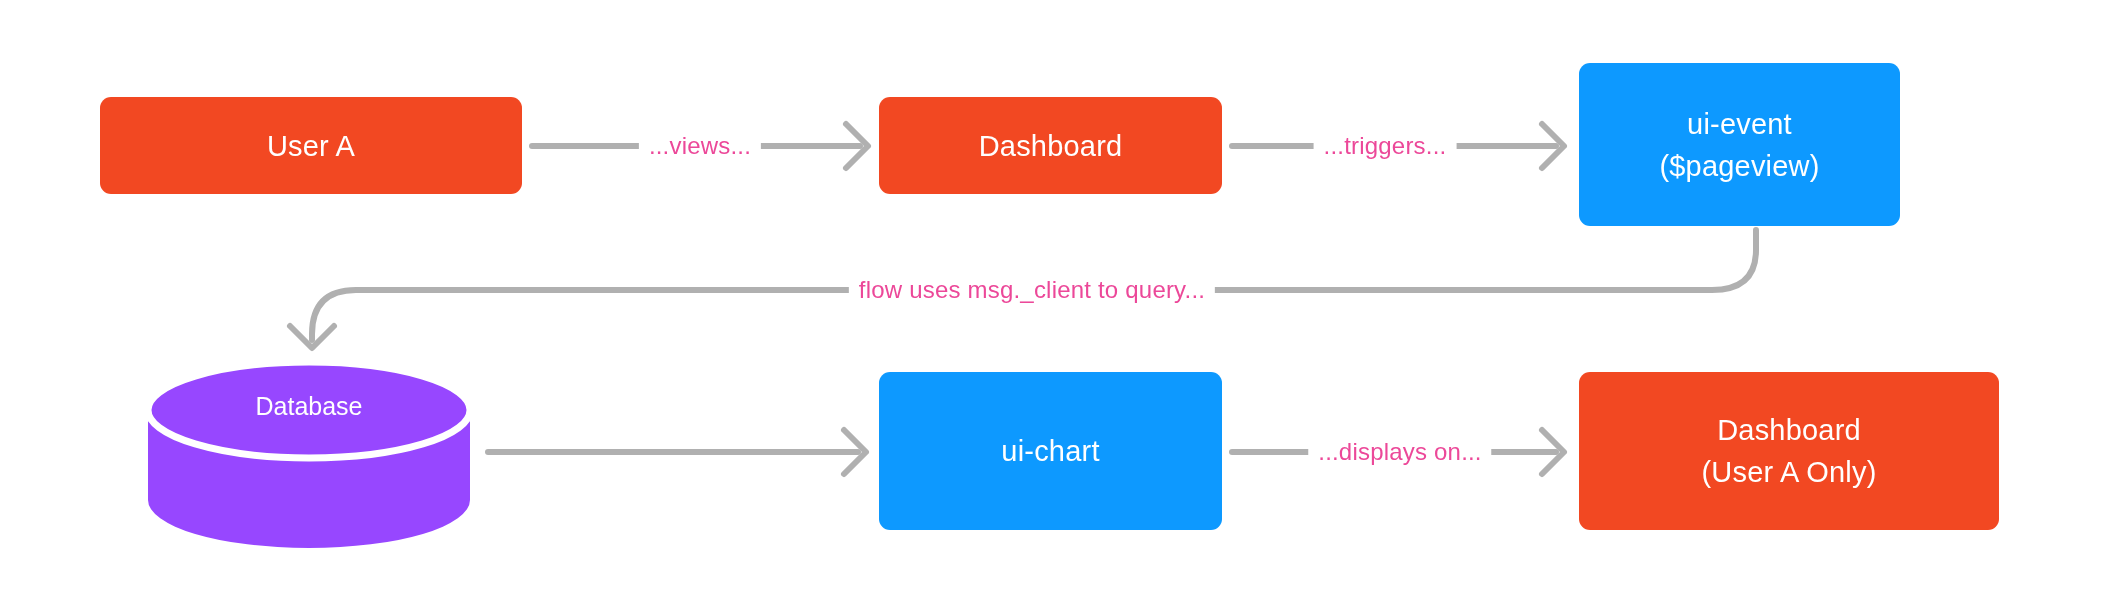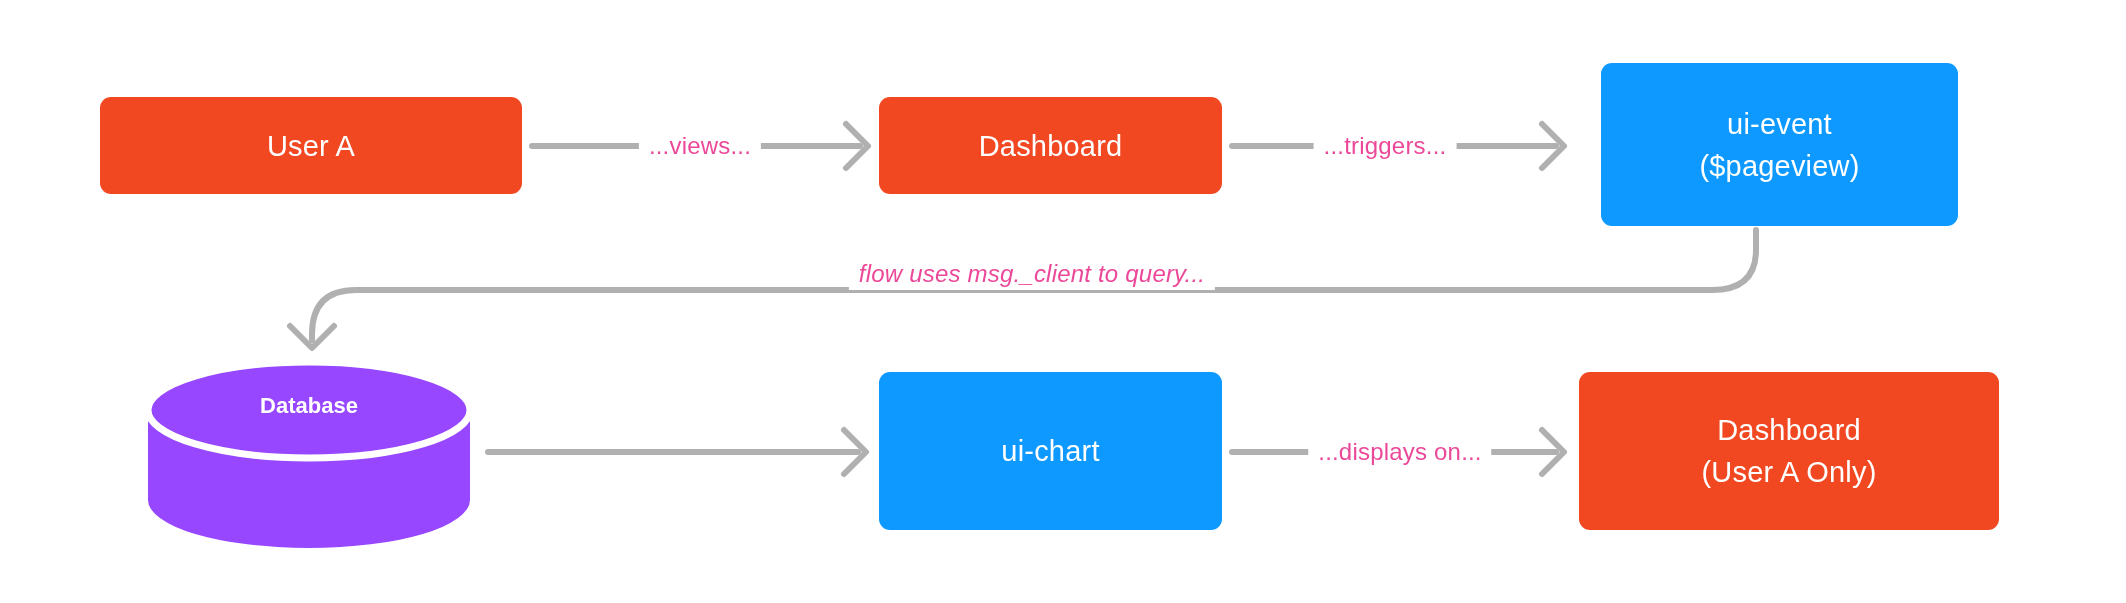--- a/index.html
+++ b/index.html
@@ -30,49 +30,49 @@
     color: #ffffff;
     font-size: 29px;
     font-weight: 500;
     line-height: 42px;
     text-align: center;
     border-radius: 11px;
     letter-spacing: 0.2px;
   }
   .node-user-a       { left: 100px;  top: 97px;  width: 422px; height: 97px;  background: #F24822; }
   .node-dashboard    { left: 879px;  top: 97px;  width: 343px; height: 97px;  background: #F24822; }
-  .node-ui-event     { left: 1579px; top: 63px;  width: 357px; height: 163px; background: #0D99FF; margin-left: 22px; }
+  .node-ui-event     { left: 1579px; top: 63px;  width: 321px; height: 163px; background: #0D99FF; }
   .node-ui-chart     { left: 879px;  top: 372px; width: 343px; height: 158px; background: #0D99FF; text-align: center; }
   .node-dashboard-2  { left: 1579px; top: 372px; width: 420px; height: 158px; background: #F24822; }
   .node-database-label {
     position: absolute;
     left: 148px; top: 374px;
     width: 322px; height: 64px;
     display: flex;
     align-items: center;
     justify-content: center;
     color: #ffffff;
-    font-size: 22px;
-    font-weight: 700;
+    font-size: 25px;
+    font-weight: 400;
     background: transparent;
   }
   .edge-label {
     position: absolute;
     transform: translate(-50%, -50%);
     background: #ffffff;
     color: #ec4899;
     font-size: 24px;
     font-weight: 400;
     white-space: nowrap;
     padding: 2px 10px;
     letter-spacing: 0.2px;
   }
   .edge-label-views    { left: 700px;  top: 146px; }
   .edge-label-triggers { left: 1385px; top: 146px; }
-  .edge-label-query    { left: 1032px; top: 274px; font-style: italic; }
+  .edge-label-query    { left: 1032px; top: 290px; }
   .edge-label-populates{ left: 675px;  top: 452px; }
   .edge-label-displays { left: 1400px; top: 452px; }
 </style>
 </head>
 <body>
 
 <div class="canvas">
 
   <svg class="connector-layer" viewBox="0 0 2126 603">
     <g stroke="#B0B0B0" stroke-width="6" fill="none" stroke-linecap="round" stroke-linejoin="round">

